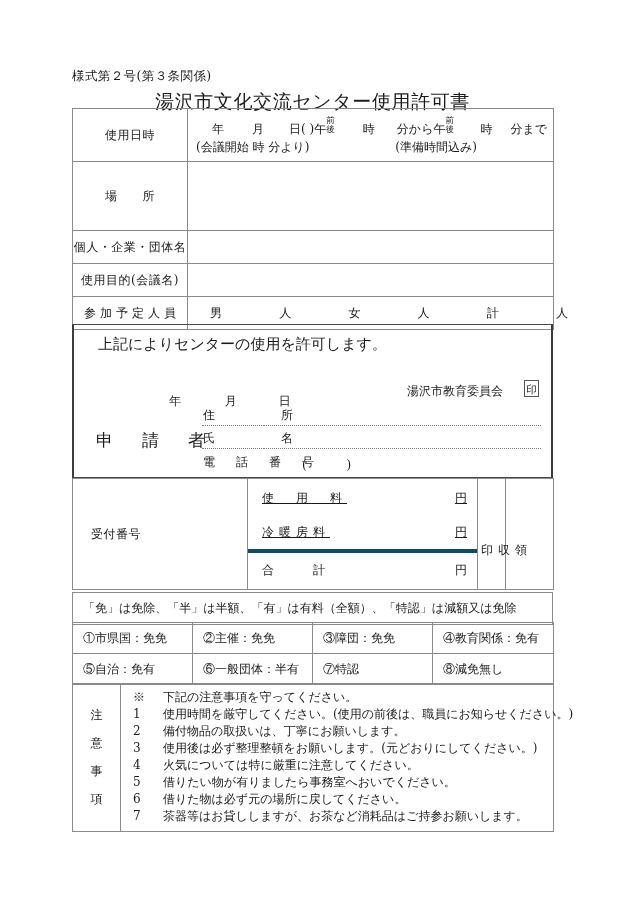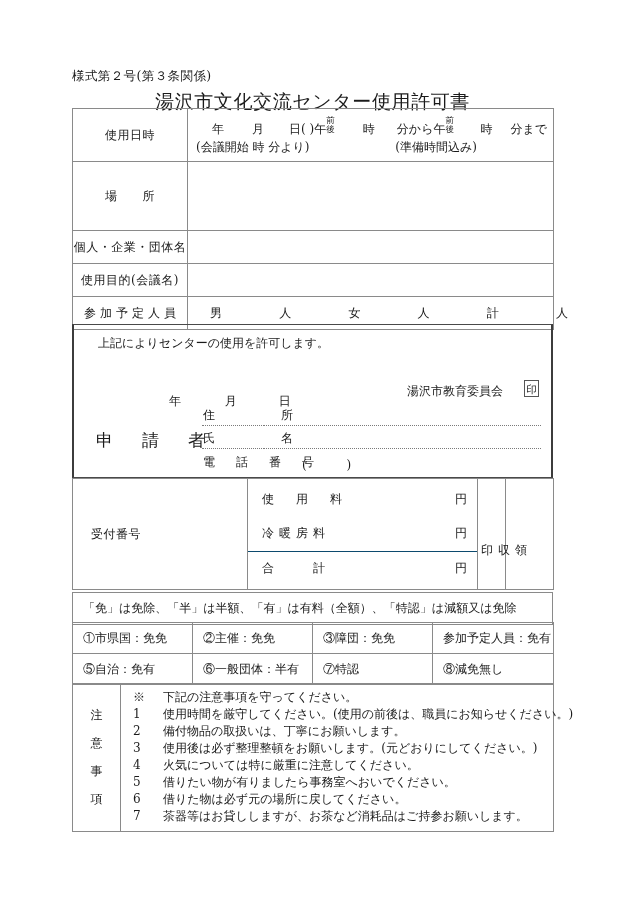--- a/index.html
+++ b/index.html
@@ -115,21 +115,21 @@
     border: 1px solid #8a8a8a;
     border-left: 2.5px solid #3c3c3c;
     border-right: 2.5px solid #3c3c3c;
     border-top: 1.5px solid #4a4a4a;
     border-bottom: 1.5px solid #4a4a4a;
     box-sizing: border-box;
   }
   .permit-l1 {
     position: absolute;
     left: 24px; top: 10px;
-    font-size: 12px;
+    font-size: 15px;
     white-space: nowrap;
   }
   .permit-l2 {
     position: absolute;
     left: 95px; top: 32px;
     font-size: 12px;
     white-space: nowrap;
     letter-spacing: 0;
     margin-top: 36px;
   }
@@ -212,21 +212,21 @@
     display: flex;
     align-items: center;
     font-size: 12px;
     height: 34px;
     padding: 0 10px 0 14px;
     white-space: nowrap;
   }
   .fee-name { flex: 1 1 auto; letter-spacing: 5px; }
   .fee-unit { flex: 0 0 auto; }
   .fee-inner { display: flex; flex-direction: column; }
-  .fee-block-top { border-bottom: 1px solid #0c4a6e; }
+  .fee-block-top { border-bottom: 4px solid #0c4a6e; text-decoration: underline; }
   .vert {
     writing-mode: vertical-rl;
     text-orientation: upright;
     display: flex;
     flex-direction: column;
     justify-content: space-around;
     align-items: center;
     height: 100%;
     font-size: 12px;
     letter-spacing: 0;
@@ -440,21 +440,21 @@
         <col style="width:120px">
         <col style="width:120px">
         <col style="width:120px">
         <col style="width:121px">
       </colgroup>
     <tbody>
       <tr>
         <td>①市県国：免免</td>
         <td>②主催：免免</td>
         <td>③障団：免免</td>
-        <td>参加予定人員：免有</td>
+        <td>④教育関係：免有</td>
       </tr>
       <tr>
         <td>⑤自治：免有</td>
         <td>⑥一般団体：半有</td>
         <td>⑦特認</td>
         <td>⑧減免無し</td>
       </tr>
     </tbody>
   </table>
 

